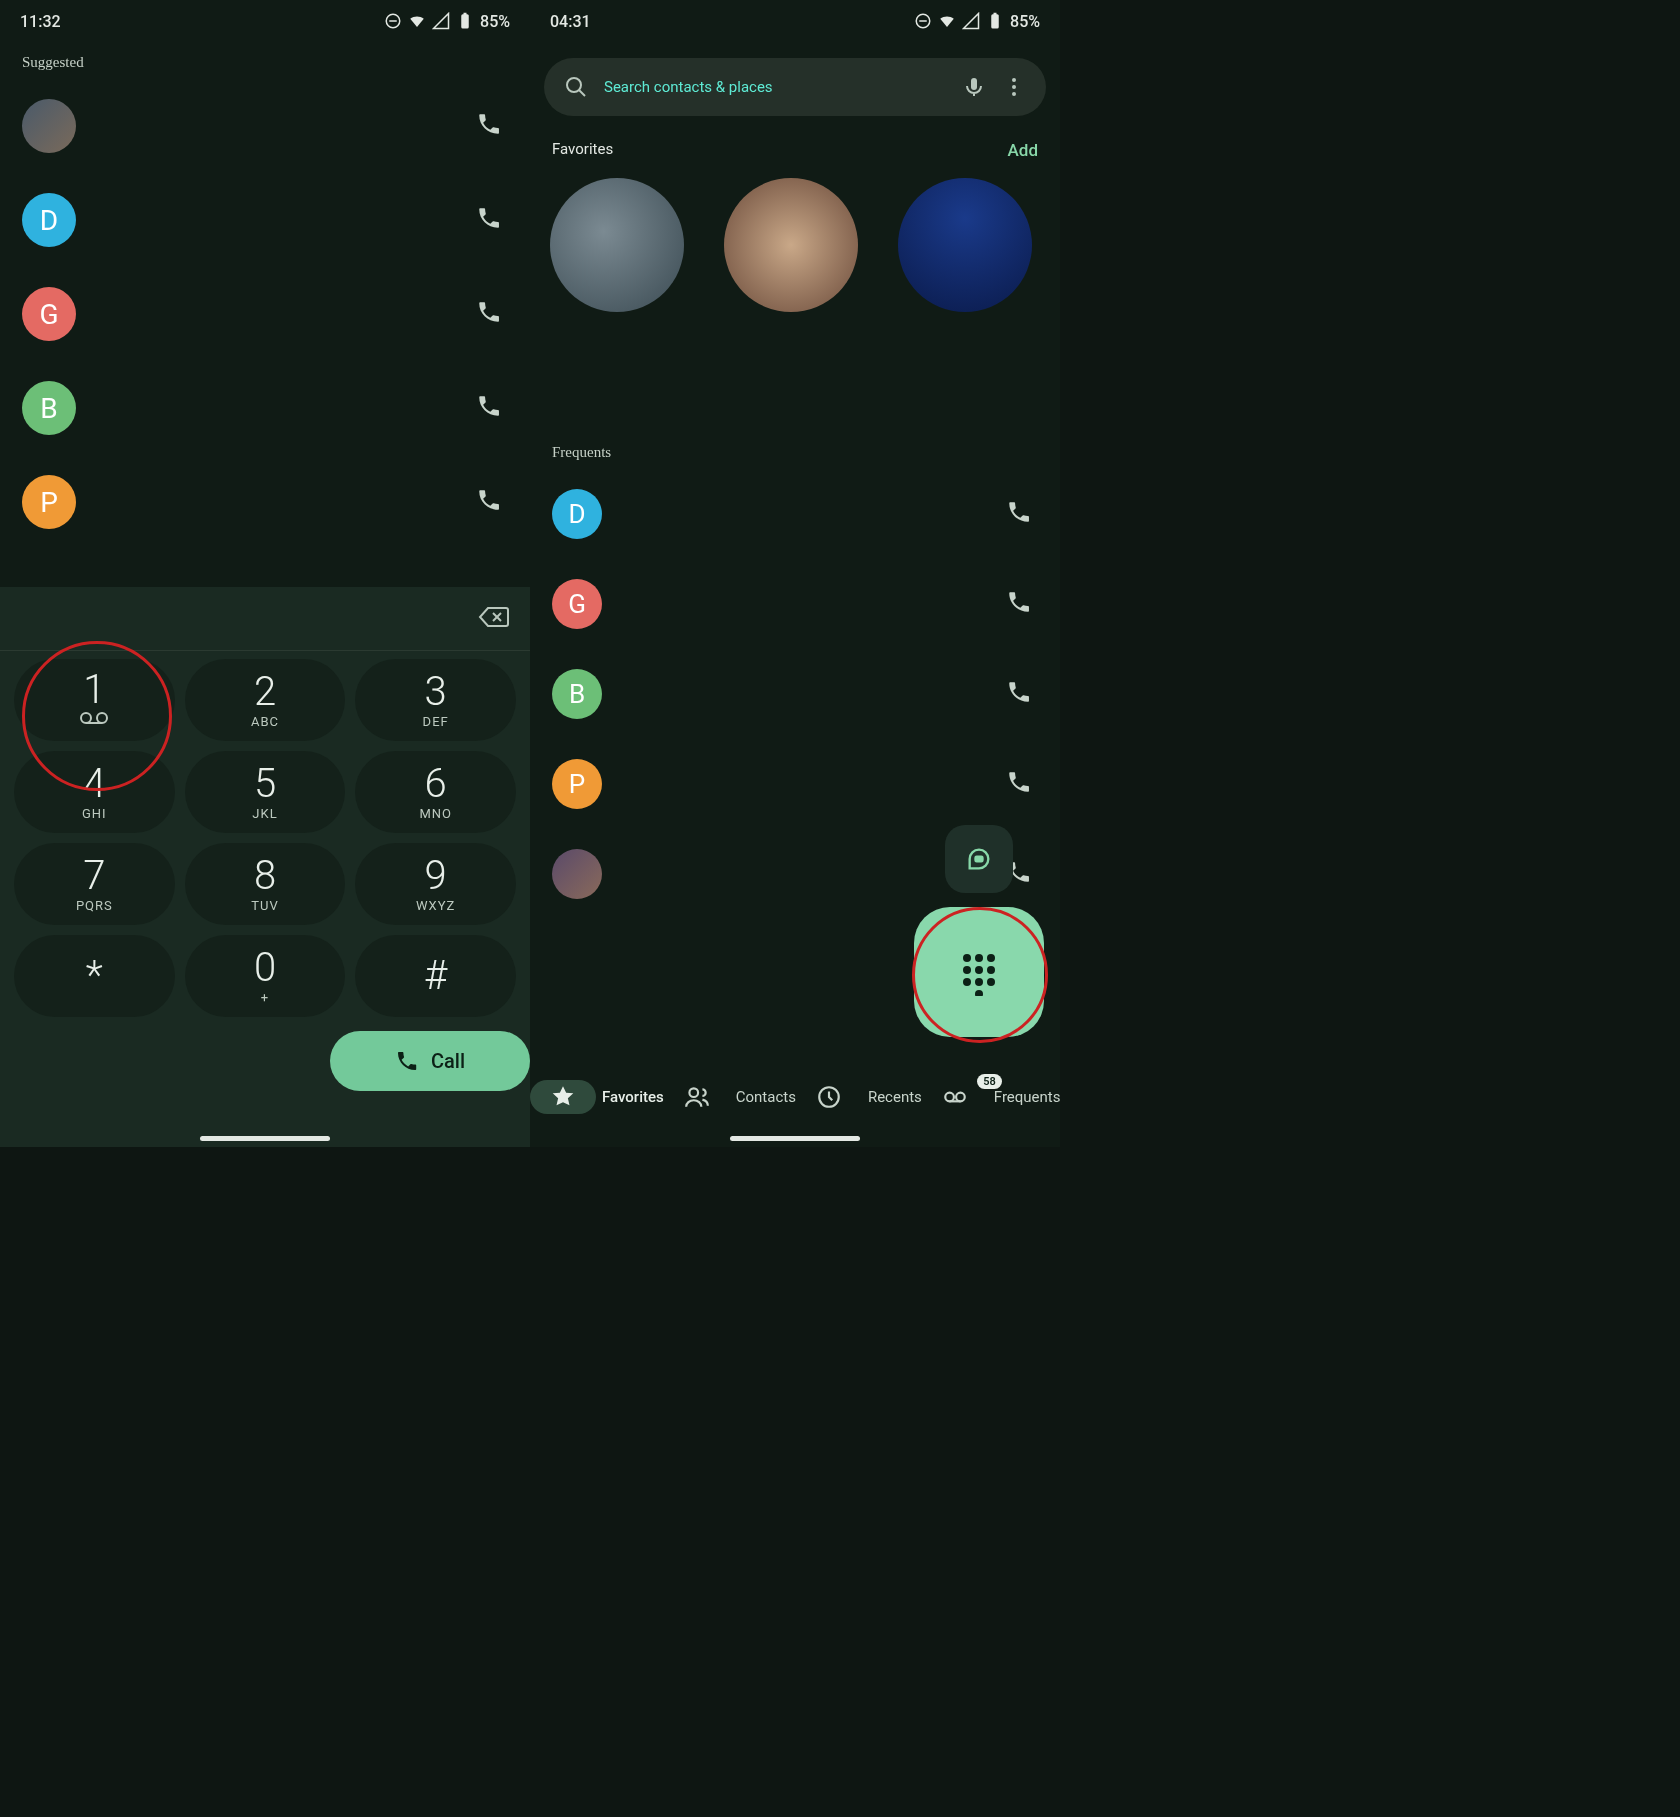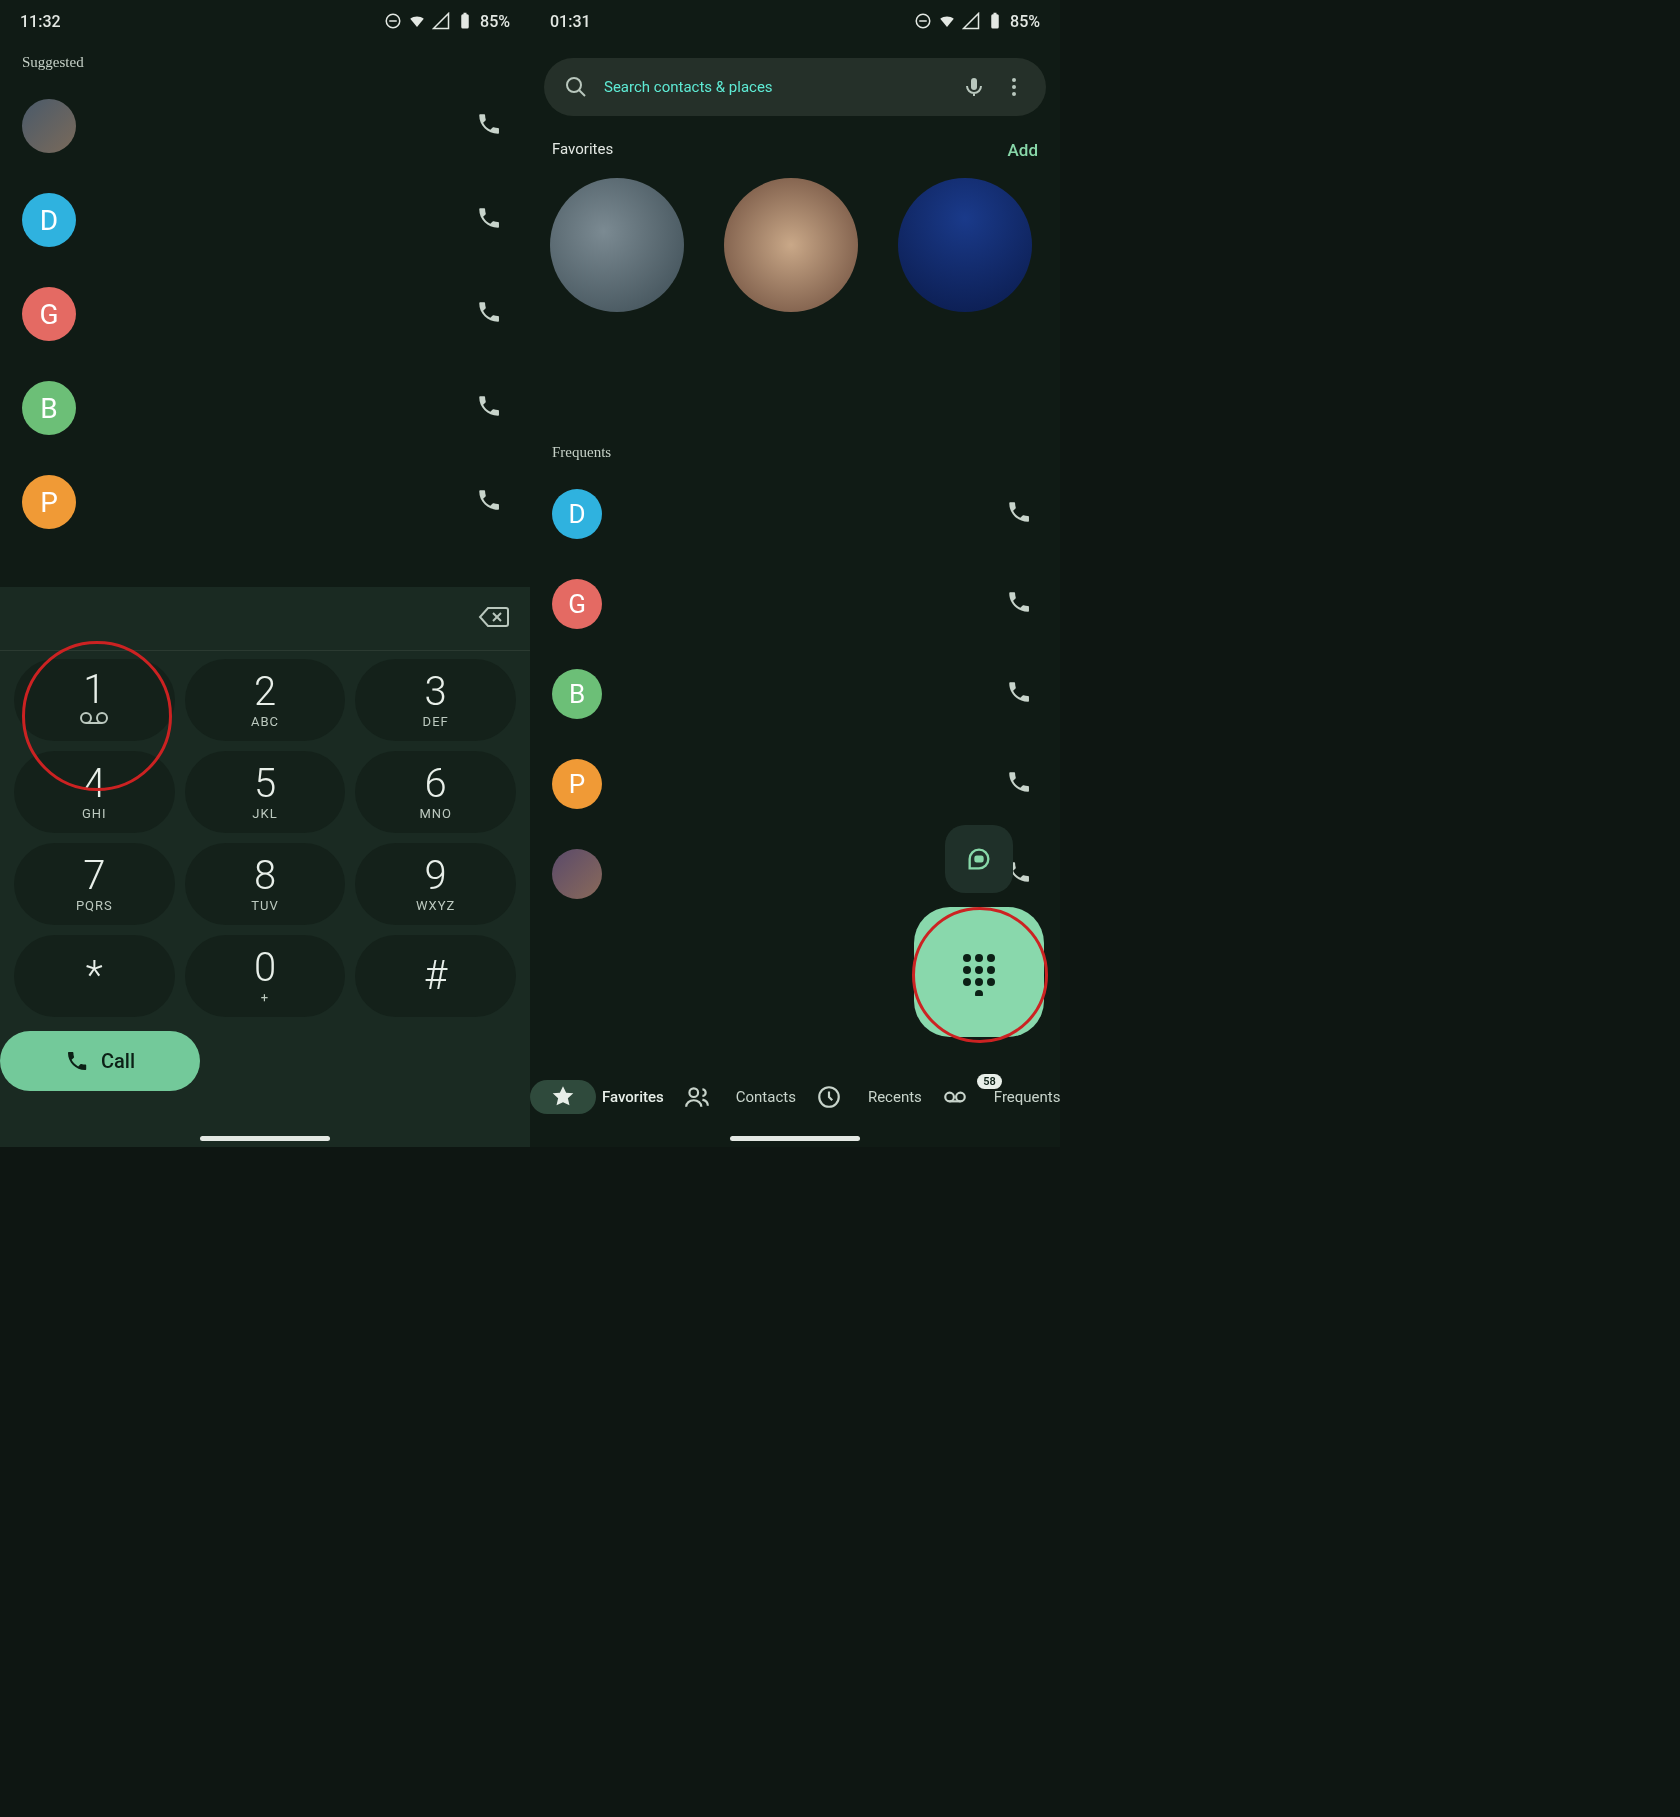--- a/index.html
+++ b/index.html
@@ -82,21 +82,21 @@
     display: flex;
     flex-direction: column;
     align-items: center;
     justify-content: center;
     color: #e8efe9;
   }
   .key .digit { font-size: 40px; font-weight: 300; line-height: 1; }
   .key .letters { font-size: 13px; color: #bcc9bf; letter-spacing: 1px; margin-top: 2px;}
   .key .vm svg { width: 30px; height: 16px; stroke:#bcc9bf; fill:none; stroke-width:2;}
   .call-row {
-    display: flex; justify-content: flex-start; padding: 8px 0 16px;
+    display: flex; justify-content: flex-end; padding: 8px 0 16px;
   }
   .call-btn {
     background: #73c99a;
     width: 200px; height: 60px;
     border-radius: 32px;
     display: flex; align-items: center; justify-content: center;
     gap: 12px;
     color: #0c2016; font-size: 20px; font-weight: 500;
   }
   .call-btn svg { width: 24px; height: 24px; fill:#0c2016; }
@@ -282,21 +282,21 @@
     <div class="nav-bar">
         <div class="nav-pill"></div>
       </div>
   </div>
 
   <div class="highlight-circle" style="width:150px;height:150px;left:22px;top:641px;"></div>
 </div>
 
 <div class="screen">
   <div class="status-bar">
-    <span>01:31</span>
+    <span>04:31</span>
     <div class="status-right">
       <svg viewBox="0 0 24 24">
           <circle cx="12" cy="12" r="9" fill="none" stroke="#e3e8e3" stroke-width="2"></circle>
           <line x1="7" y1="12" x2="17" y2="12" stroke="#e3e8e3" stroke-width="2"></line>
         </svg>
       <svg viewBox="0 0 24 24">
           <path d="M12 20l9-11c-5-4-13-4-18 0l9 11z"></path>
         </svg>
       <svg viewBox="0 0 24 24">
           <path d="M2 22h20L22 2 2 22z" fill="none" stroke="#e3e8e3" stroke-width="2"></path>

